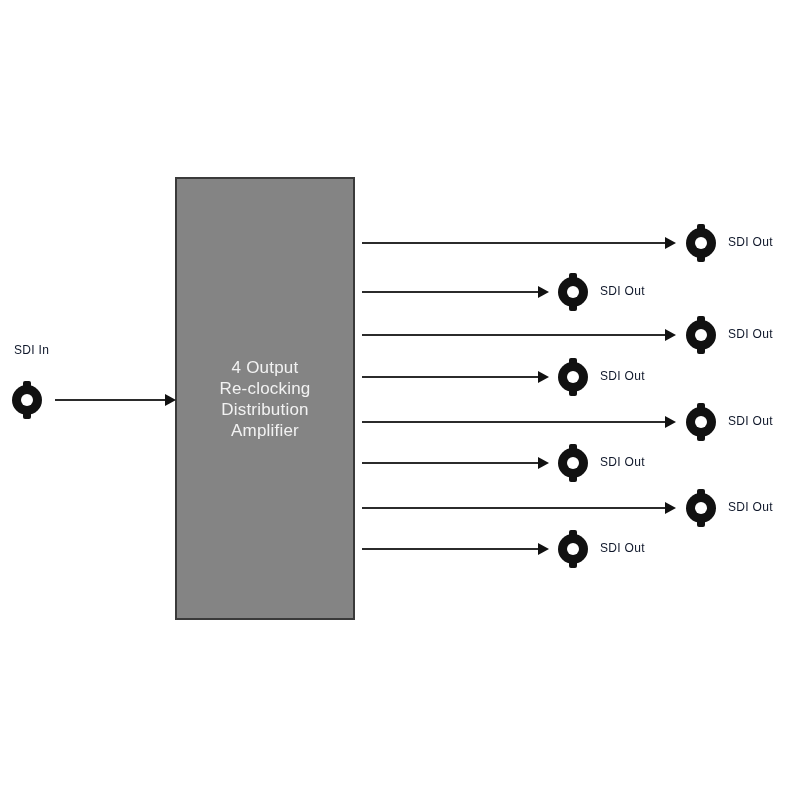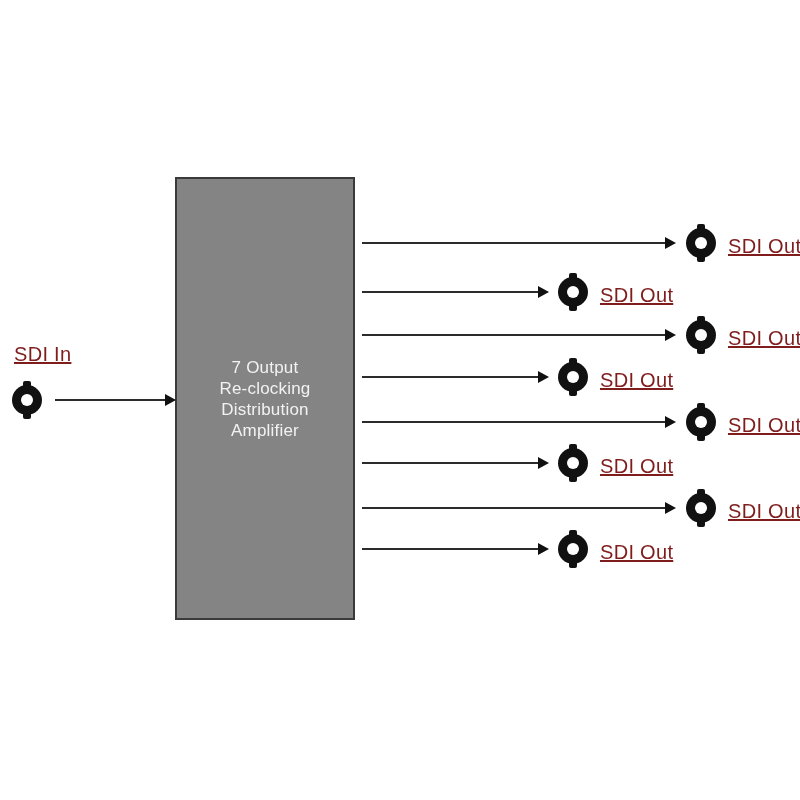--- a/index.html
+++ b/index.html
@@ -68,35 +68,34 @@
   }
   .bnc svg {
     display: block;
     width: 38px;
     height: 38px;
   }
 
   
   .port-label {
     position: absolute;
-    font-size: 20px;
-    color: #7f1d1d;
+    font-size: 12px;
+    color: #0f172a;
     letter-spacing: 0.3px;
     white-space: nowrap;
     user-select: none;
-    text-decoration: underline;
   }
 </style>
 </head>
 <body>
 
 <div id="canvas">
 
   <div class="amp-box">
-    <div class="amp-label">7 Output
+    <div class="amp-label">4 Output
 Re-clocking
 Distribution
 Amplifier</div>
   </div>
 
   <div class="port-label" style="left:14px; top:343px;">SDI In</div>
 
   <div class="bnc" style="left:8px; top:381px;">
     <svg viewBox="0 0 38 38" xmlns="http://www.w3.org/2000/svg">
       <rect x="15" y="0" width="8" height="7" rx="2" fill="#111111"></rect>

